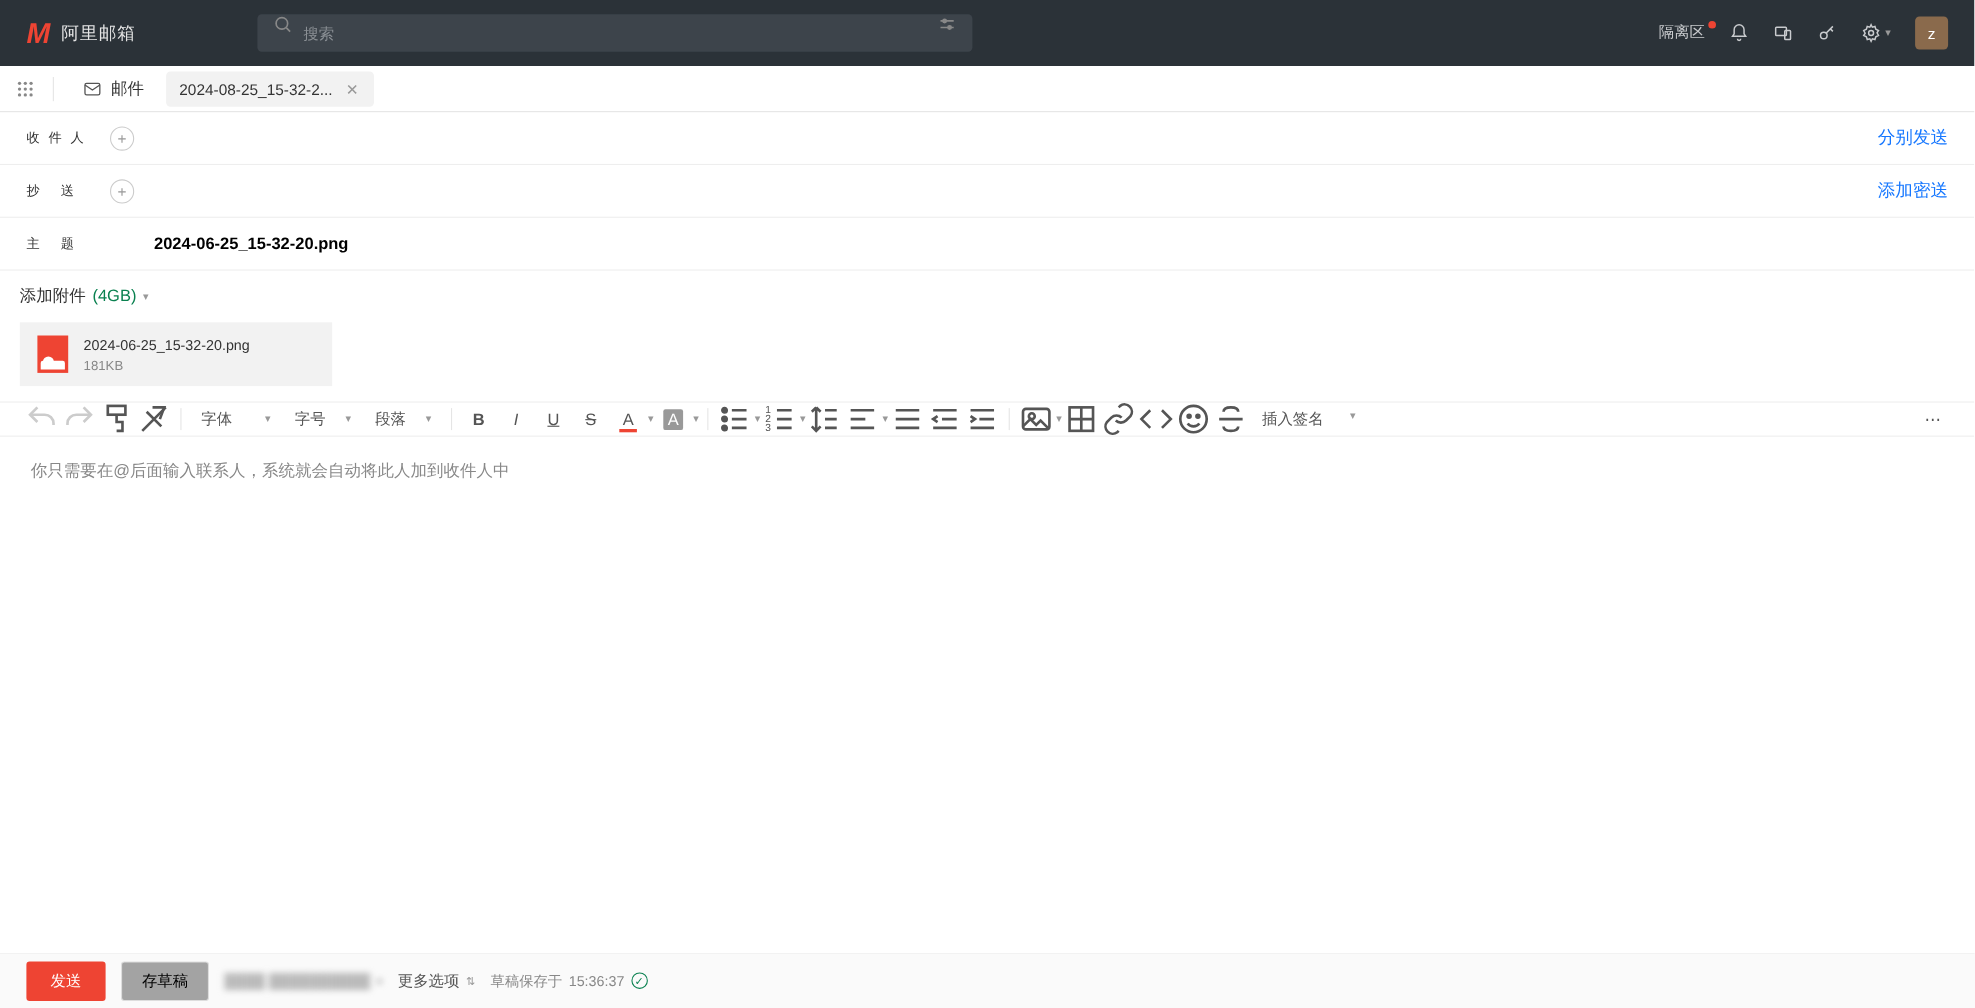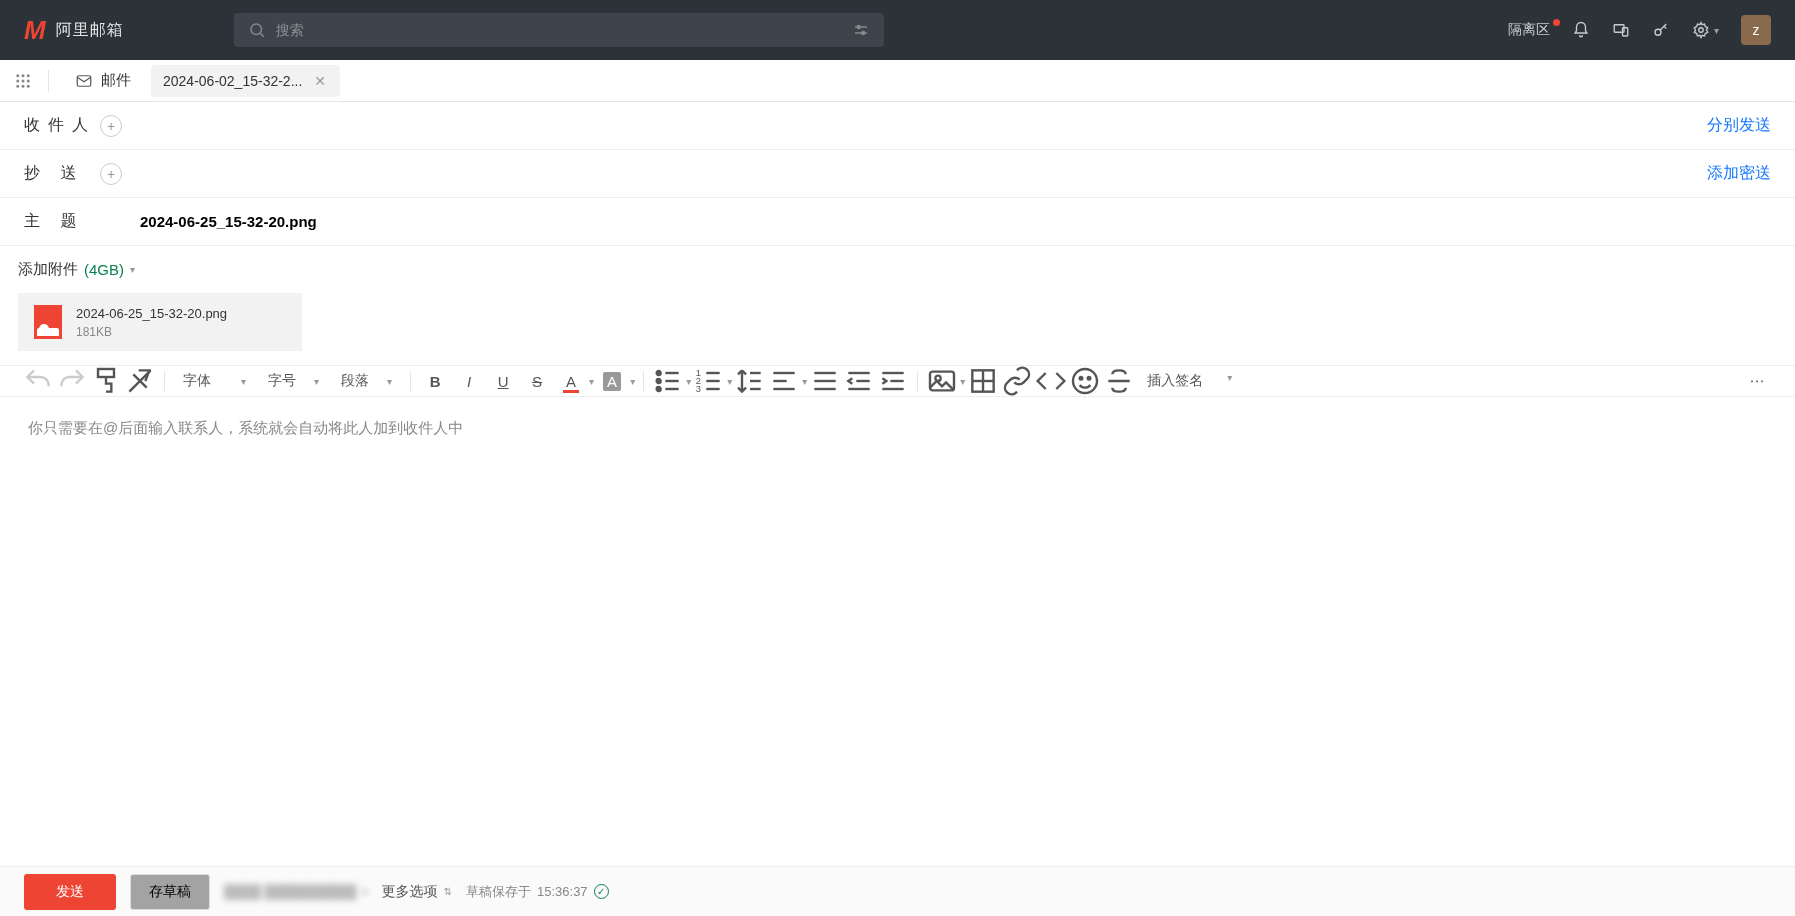--- a/index.html
+++ b/index.html
@@ -3,21 +3,21 @@
 <meta charset="utf-8">
 <style>
 * { margin: 0; padding: 0; box-sizing: border-box; font-family: -apple-system, BlinkMacSystemFont, "Segoe UI", "PingFang SC", "Microsoft YaHei", sans-serif; }
 body { background: #fff; color: #333; font-size: 14px; overflow: hidden; }
 
 
 .header { height: 60px; background: #2b3238; display: flex; align-items: center; padding: 0 24px; gap: 20px; }
 .logo-wrap { display: flex; align-items: center; gap: 10px; }
 .logo-m { font-size: 26px; font-weight: 900; color: #e43; font-style: italic; }
 .logo-text { color: #e6e6e6; font-size: 16px; font-weight: 500; letter-spacing: 1px; }
-.search-wrap { flex: 0 0 650px; margin-left: 90px; height: 34px; background: #3d444b; border-radius: 4px; display: flex; align-items: center; padding: 0 14px; color: #888; gap: 10px; }
+.search-wrap { flex: 0 0 650px; margin-left: 90px; height: 34px; background: #3d444b; border-radius: 4px; display: flex; padding: 0 14px; color: #888; gap: 10px; }
 .search-wrap input { flex: 1; background: transparent; border: none; outline: none; color: #ccc; font-size: 14px; }
 .search-wrap input::placeholder { color: #8a8f94; }
 .header-spacer { flex: 1; }
 .header-right { display: flex; align-items: center; gap: 22px; color: #c9cbce; }
 .quarantine { font-size: 14px; position: relative; }
 .quarantine .dot { position: absolute; top: -2px; right: -10px; width: 7px; height: 7px; background: #e43; border-radius: 50%; }
 .hicon { width: 18px; height: 18px; display: inline-flex; align-items: center; justify-content: center; cursor: pointer; }
 .settings-wrap { display: flex; align-items: center; gap: 4px; }
 .avatar { width: 30px; height: 30px; background: #8a6a4c; color: #fff; border-radius: 4px; display: flex; align-items: center; justify-content: center; font-size: 14px; font-weight: 500; }
 
@@ -25,21 +25,21 @@
 .tabbar { height: 42px; border-bottom: 1px solid #e5e5e5; display: flex; align-items: center; padding: 0 14px; gap: 10px; }
 .apps-icon { width: 18px; height: 18px; cursor: pointer; }
 .tab-divider { width: 1px; height: 22px; background: #e5e5e5; margin: 0 6px; }
 .mail-tab { display: flex; align-items: center; gap: 8px; color: #333; font-size: 15px; cursor: pointer; padding: 0 10px; }
 .compose-tab { display: flex; align-items: center; gap: 10px; background: #f2f2f2; border-radius: 4px; padding: 6px 12px; font-size: 14px; font-weight: 500; cursor: pointer; }
 .compose-tab .close { color: #999; cursor: pointer; padding: 2px; }
 
 
 .compose-area { height: calc(100vh - 60px - 42px - 50px); overflow-y: auto; }
 .field-row { display: flex; align-items: center; height: 48px; padding: 0 24px; border-bottom: 1px solid #eee; }
-.field-label { width: 76px; color: #333; font-size: 16px; letter-spacing: 8px; flex-shrink: 0; }
+.field-label { width: 76px; color: #333; font-size: 12px; letter-spacing: 8px; flex-shrink: 0; }
 .add-circle { width: 22px; height: 22px; border: 1px solid #ccc; border-radius: 50%; display: flex; align-items: center; justify-content: center; color: #999; cursor: pointer; font-size: 14px; }
 .field-right-link { margin-left: auto; color: #1677ff; font-size: 16px; cursor: pointer; }
 .subject-input { flex: 1; border: none; outline: none; font-size: 15px; font-weight: 600; padding-left: 40px; }
 
 
 .attach-header { display: flex; align-items: center; gap: 6px; padding: 14px 18px; font-size: 15px; }
 .attach-header .limit { color: #0a8150; }
 .attach-card { display: flex; align-items: center; gap: 14px; background: #f2f2f2; padding: 12px 16px; margin: 0 18px 14px; width: 284px; }
 .attach-thumb { width: 28px; height: 34px; background: #e43; position: relative; }
 .attach-thumb::before { content: ""; position: absolute; bottom: 5px; left: 5px; width: 10px; height: 10px; background: #fff; border-radius: 50%; }
@@ -59,21 +59,21 @@
 .tb-bg-color .bgbox { background: #999; color: #fff; padding: 1px 4px; border-radius: 2px; }
 .tb-signature { display: flex; gap: 24px; padding: 0 10px; cursor: pointer; color: #555; font-size: 14px; }
 .tb-more { margin-left: auto; }
 .chev { font-size: 10px; color: #999; }
 
 
 .editor-body { padding: 22px 28px; min-height: 260px; color: #888; font-size: 15px; }
 
 
 .footer { position: fixed; bottom: 0; left: 0; right: 0; height: 50px; border-top: 1px solid #eee; background: #fafafa; display: flex; align-items: center; padding: 0 24px; gap: 14px; }
-.btn-send { background: #e43; color: #fff; border: none; padding: 9px 32px; border-radius: 3px; font-size: 14px; cursor: pointer; }
+.btn-send { background: #e43; color: #fff; border: none; padding: 9px 22px; border-radius: 3px; font-size: 14px; cursor: pointer; }
 .btn-draft { background: #a3a3a3; border: 1px solid #ddd; padding: 8px 18px; border-radius: 3px; font-size: 14px; cursor: pointer; }
 .footer-sender { display: flex; align-items: center; gap: 6px; color: #bbb; font-size: 13px; filter: blur(3px); }
 .footer-more { display: flex; align-items: center; gap: 6px; color: #555; font-size: 14px; cursor: pointer; }
 .footer-saved { color: #888; font-size: 13px; display: flex; align-items: center; gap: 6px; }
 .check-ok { color: #0a8150; border: 1.5px solid #0a8150; border-radius: 50%; width: 15px; height: 15px; display: inline-flex; align-items: center; justify-content: center; font-size: 10px; }
 
 svg { width: 100%; height: 100%; }
 </style>
 </head>
 <body>
@@ -155,21 +155,21 @@
   <div class="mail-tab">
     <span class="hicon">
       <svg viewBox="0 0 24 24" fill="none" stroke="#555" stroke-width="1.6">
           <rect x="3" y="5" width="18" height="14" rx="2"></rect>
           <path d="M3 7l9 6 9-6"></path>
         </svg>
     </span>
     <span>邮件</span>
   </div>
   <div class="compose-tab">
-    <span>2024-06-02_15-32-2...</span>
+    <span>2024-08-25_15-32-2...</span>
     <span class="close">✕</span>
   </div>
 </div>
 
 <div class="compose-area">
 
   <div class="field-row">
     <span class="field-label">收件人</span>
     <span class="add-circle">+</span>
     <span class="field-right-link">分别发送</span>

